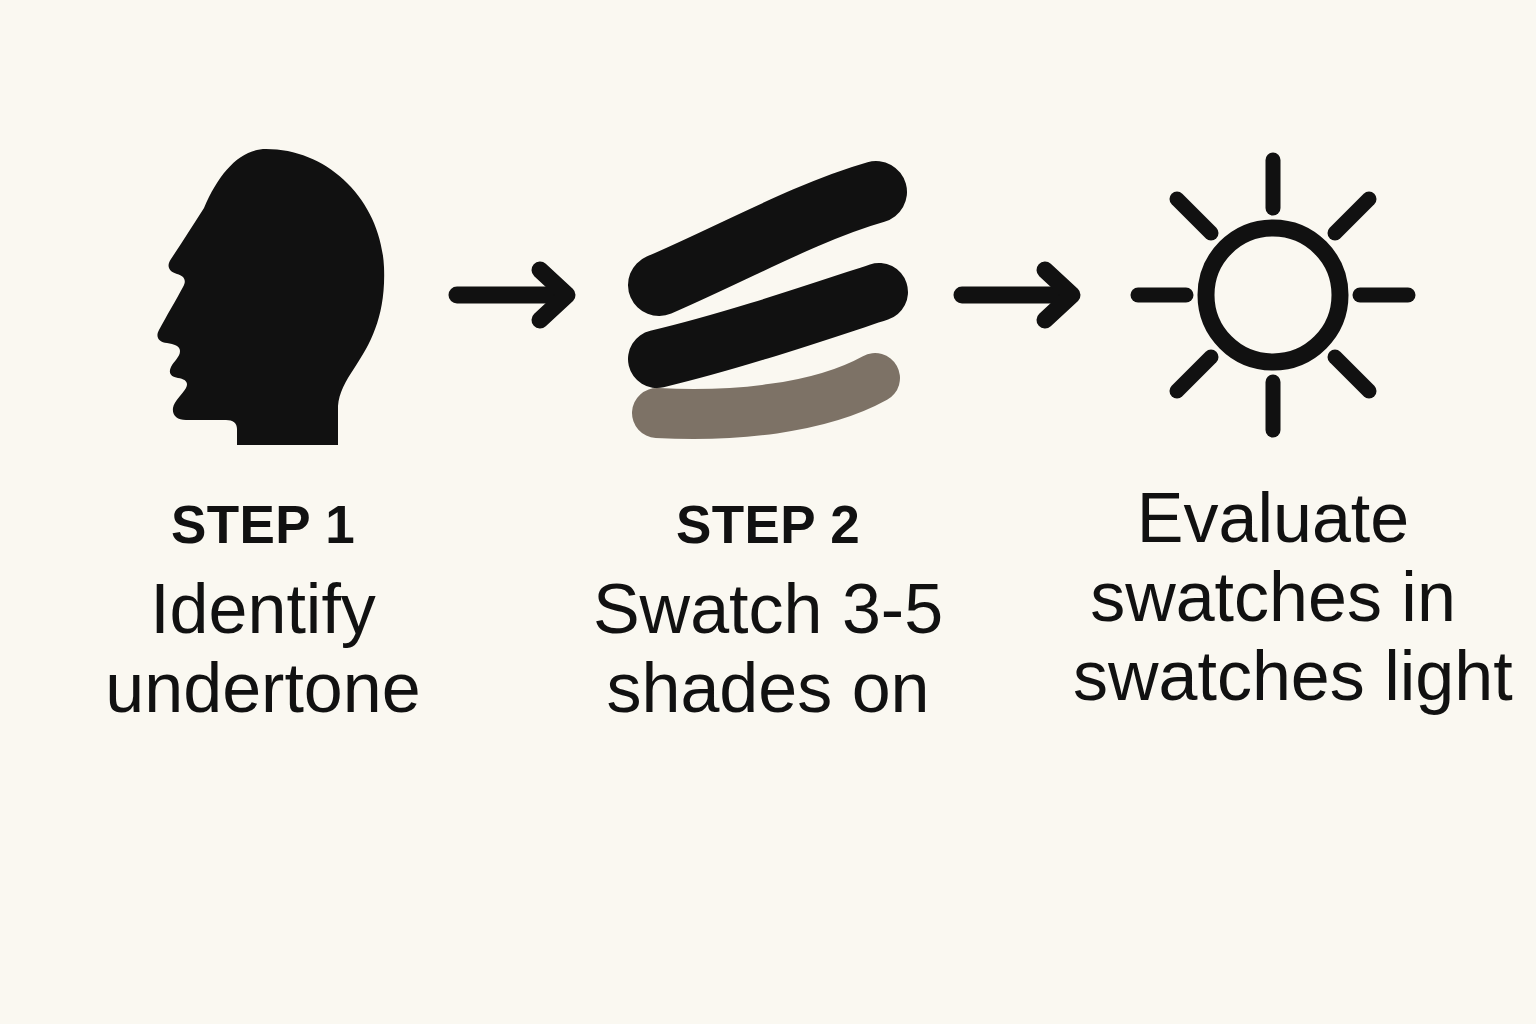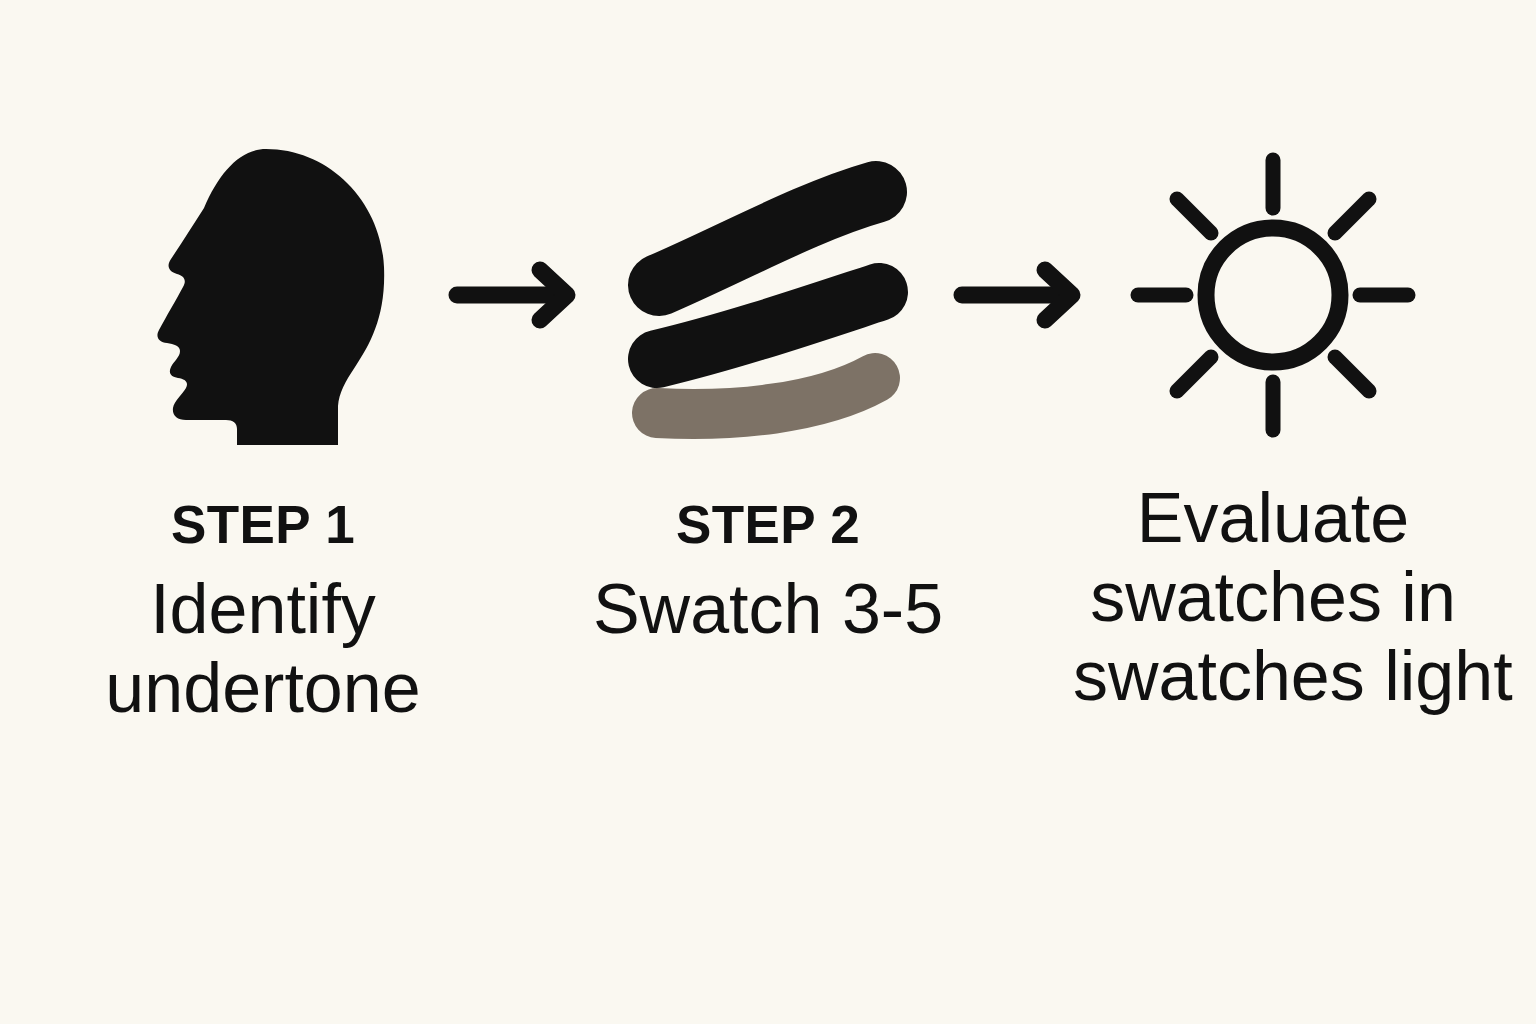--- a/index.html
+++ b/index.html
@@ -149,20 +149,21 @@
           <path fill="none" stroke="#111111" stroke-width="58" stroke-linecap="round" d="M 34 214 C 110 196 192 168 256 147"></path>
 
           <path fill="none" stroke="#7D7266" stroke-width="50" stroke-linecap="round" d="M 34 268 C 110 272 196 264 252 233"></path>
         </svg>
       </div>
 
       <div class="step-title">STEP 2</div>
 
       <div class="step-desc">
         <span class="desc-line">Swatch 3-5</span>
+        <span class="desc-line">shades on</span>
       </div>
     </div>
 
     <div class="arrow-box">
       <svg width="135" height="70" viewBox="0 0 135 70">
         <g stroke="#111111" stroke-width="17" stroke-linecap="round" stroke-linejoin="round" fill="none">
           <line x1="9" y1="35" x2="112" y2="35"></line>
           <polyline points="92,10 119,35 92,60"></polyline>
         </g>
       </svg>

